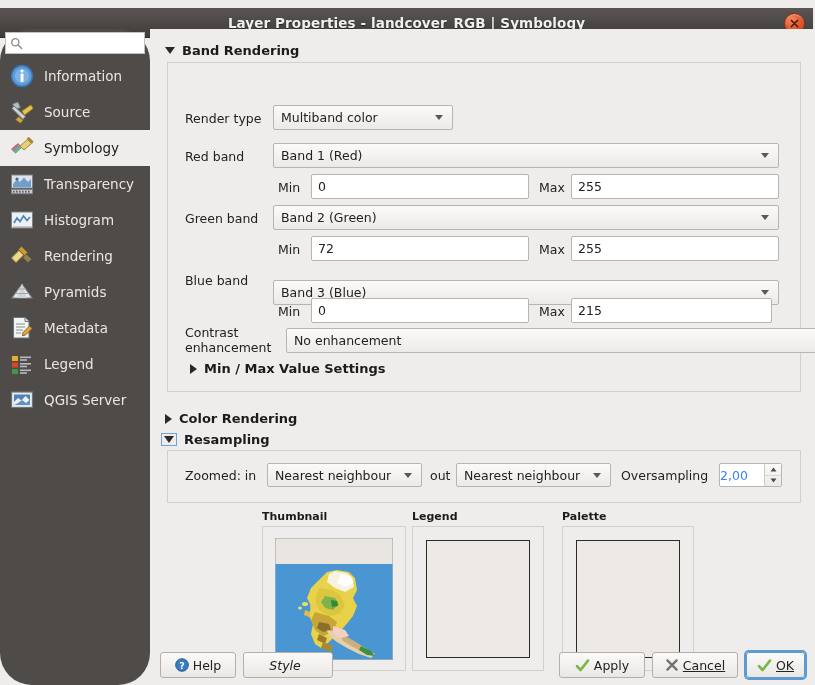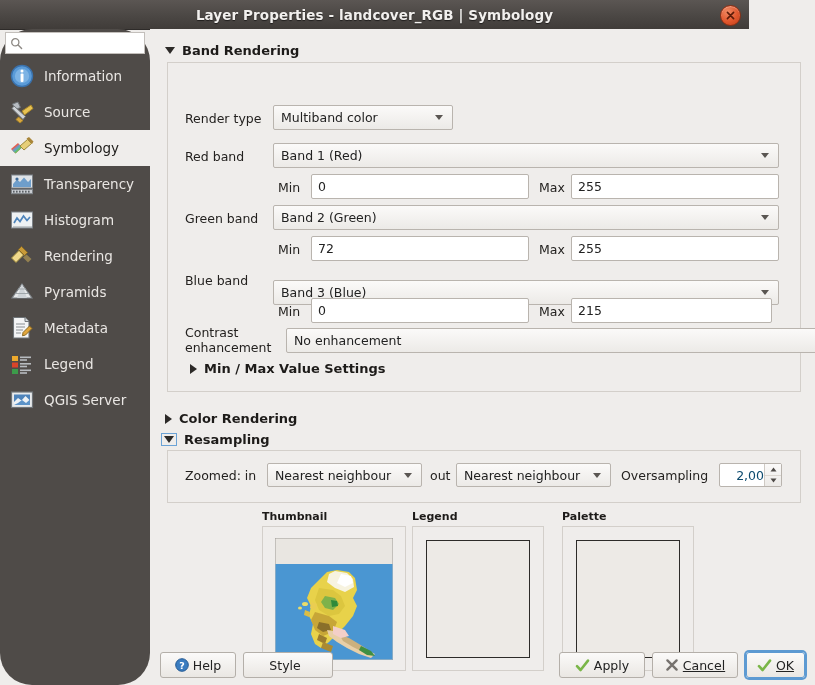--- a/index.html
+++ b/index.html
@@ -5,21 +5,21 @@
   html,body{margin:0;padding:0;}
   body{
     width:815px;height:685px;overflow:hidden;
     font-family:"DejaVu Sans","Liberation Sans",sans-serif;
     font-size:12.5px;color:#2b2b2b;background:#efedeb;
   }
   .window{position:relative;width:815px;height:685px;background:#efedeb;}
 
   
   .titlebar{
-    position:absolute;left:0;top:0;width:749px;height:29px;
+    position:absolute;left:0;top:8px;width:813px;height:29px;
     background:linear-gradient(to bottom,#5b5653 0%,#4b4744 55%,#403c39 100%);
     border-bottom:1px solid #2e2b29;
     display:flex;align-items:center;justify-content:center;
   }
   .title-text{
     color:#f2f0ee;font-size:13.5px;font-weight:bold;letter-spacing:.1px;
     text-shadow:0 1px 1px rgba(0,0,0,.55);
   }
   .close-btn{
     position:absolute;right:8px;top:5px;width:19px;height:19px;border-radius:50%;
@@ -94,21 +94,21 @@
     border:0;outline:0;background:transparent;width:100%;height:100%;
     font-family:inherit;font-size:12.5px;color:#222;padding:0;
   }
 
   .spin{
     display:flex;align-items:stretch;height:24px;
     border:1px solid #b9b4ae;background:#fff;border-radius:2px;box-sizing:border-box;
   }
   .spin input{
     border:0;outline:0;background:transparent;width:44px;height:100%;
-    font-family:inherit;font-size:12.5px;color:#0c4a6e;padding:0 0;box-sizing:border-box;text-align:right;
+    font-family:inherit;font-size:12.5px;color:#3b82f6;padding:0 0;box-sizing:border-box;
   }
   .spin-btns{
     width:16px;border-left:1px solid #cfcac4;display:flex;flex-direction:column;
     background:linear-gradient(to bottom,#fbfaf9,#eceae7);
   }
   .spin-btns div{flex:1;display:flex;align-items:center;justify-content:center;cursor:pointer;}
   .spin-btns .up{border-bottom:1px solid #dcd7d1;}
 
   
   .prev-title{font-weight:bold;font-size:11px;color:#1d1b19;}
@@ -449,21 +449,21 @@
     <div class="btnbar">
 
       <div class="btn" style="position:absolute;left:10px;top:4px;width:76px;">
         <svg width="14" height="14" viewBox="0 0 14 14">
           <circle cx="7" cy="7" r="6.3" fill="#3a7cc0" stroke="#255a93" stroke-width="1"></circle>
           <text x="7" y="10.6" font-size="9.5" font-family="DejaVu Sans, sans-serif" font-weight="bold" fill="#ffffff" text-anchor="middle">?</text>
         </svg>
         <span>Help</span>
       </div>
 
-      <div class="btn" style="position:absolute;left:93px;top:4px;width:90px;justify-content:space-between;">
+      <div class="btn" style="position:absolute;left:93px;top:4px;width:90px;justify-content:space-between;font-style:italic;">
         <span style="flex:1;text-align:center;">Style</span>
         <span class="carrow" style="margin-right:2px;"></span>
       </div>
 
       <div class="btn" style="position:absolute;left:409px;top:4px;width:86px;">
         <svg width="15" height="15" viewBox="0 0 15 15">
           <path d="M2 8.2 L5.6 12 L13 2.6" fill="none" stroke="#7ab648" stroke-width="2.6" stroke-linecap="round" stroke-linejoin="round"></path>
         </svg>
         <span>Apply</span>
       </div>

